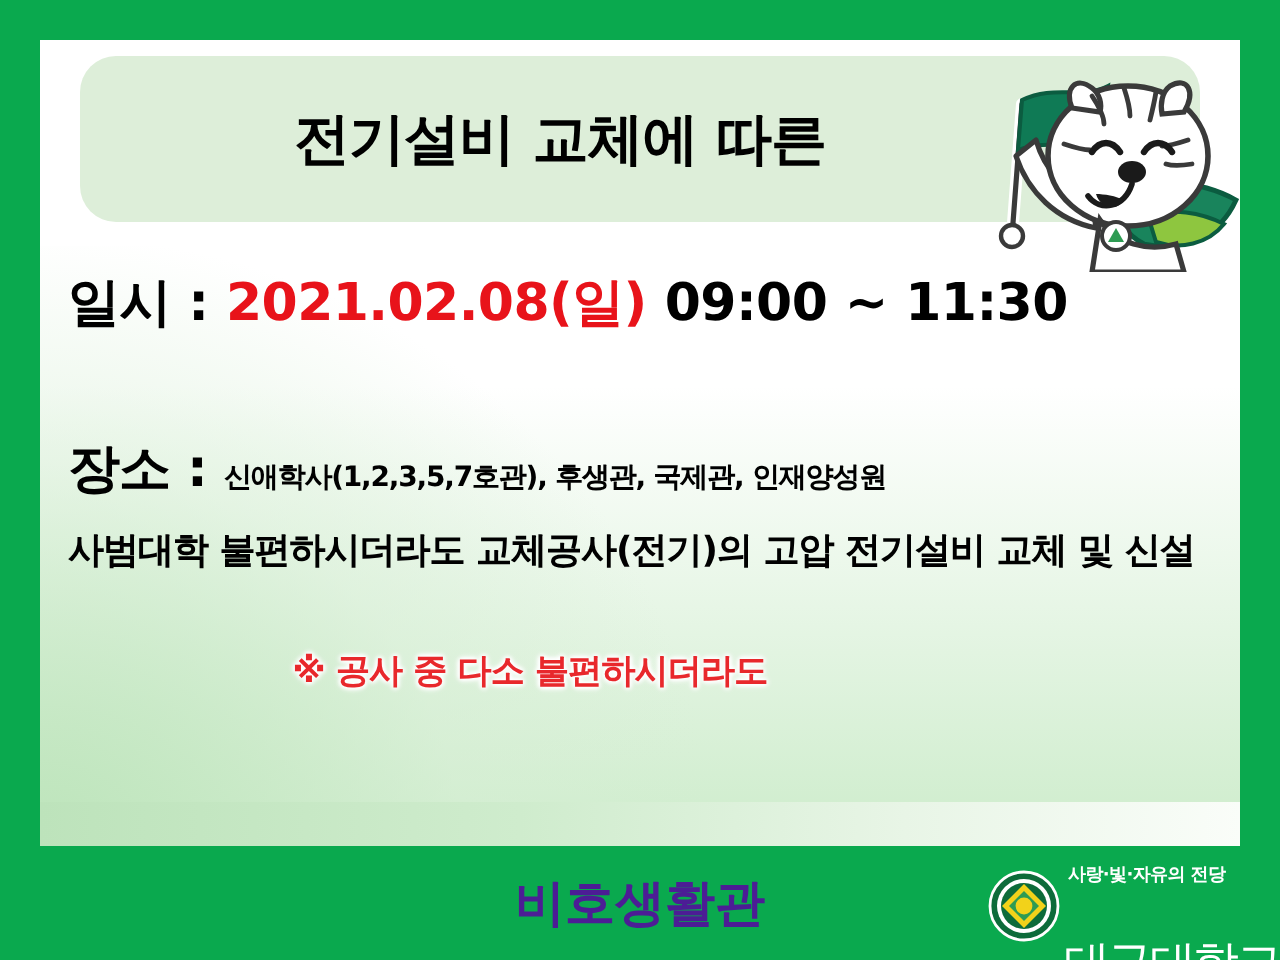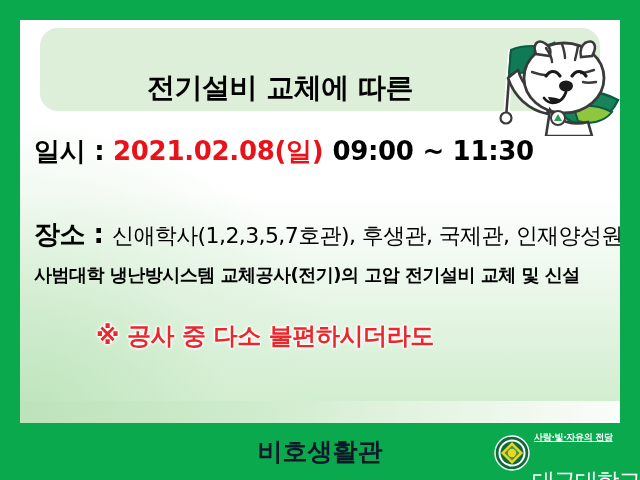--- a/index.html
+++ b/index.html
@@ -68,21 +68,21 @@
     left: 20px;
     top: 8px;
     width: 560px;
     height: 83px;
     background: #ddeed9;
     border-radius: 18px;
   }
   #title-text {
     position: absolute;
     left: 20px;
-    top: 26px;
+    top: 8px;
     width: 480px;
     height: 83px;
     display: flex;
     align-items: center;
     justify-content: center;
     font-size: 28px;
     font-weight: bold;
     color: #000000;
     letter-spacing: -0.5px;
     white-space: nowrap;
@@ -126,22 +126,22 @@
     top: 197px;
     white-space: nowrap;
     color: #000000;
   }
   #line-place .label {
     font-size: 26px;
     font-weight: bold;
     letter-spacing: -0.5px;
   }
   #line-place .value {
-    font-size: 22px;
-    font-weight: normal;
+    font-size: 14px;
+    font-weight: bold;
     letter-spacing: -0.6px;
   }
 
   #line-detail {
     position: absolute;
     left: 14px;
     top: 243px;
     font-size: 18px;
     font-weight: bold;
     color: #000000;
@@ -150,21 +150,21 @@
   }
 
   
   #notice {
     position: absolute;
     left: 0;
     top: 300px;
     width: 490px;
     text-align: center;
     color: #e8282c;
-    font-size: 24px;
+    font-size: 17px;
     font-weight: bold;
     line-height: 33px;
     letter-spacing: -0.4px;
     text-shadow:
        1px  0   2px #ffffff,
       -1px  0   2px #ffffff,
        0    1px 2px #ffffff,
        0   -1px 2px #ffffff,
        0    0   4px #ffffff;
   }
@@ -183,21 +183,21 @@
     position: absolute;
     left: 0;
     top: 0;
     width: 640px;
     height: 57px;
     display: flex;
     align-items: center;
     justify-content: center;
     font-size: 25px;
     font-weight: bold;
-    color: #0f172a;
+    color: #4c1d95;
     letter-spacing: 0px;
   }
   #uni-logo {
     position: absolute;
     right: 6px;
     top: 6px;
     width: 142px;
     height: 46px;
   }
   #uni-logo .emblem {
@@ -209,21 +209,20 @@
   }
   #uni-logo .tagline {
     position: absolute;
     left: 42px;
     top: 2px;
     font-size: 9px;
     font-weight: bold;
     color: #ffffff;
     letter-spacing: -0.3px;
     white-space: nowrap;
-    text-decoration: underline;
   }
   #uni-logo .uniname {
     position: absolute;
     left: 40px;
     top: 13px;
     font-size: 23px;
     font-weight: normal;
     color: #ffffff;
     letter-spacing: -1.5px;
     white-space: nowrap;
@@ -285,21 +284,21 @@
 
         <circle cx="70" cy="92" r="7" fill="#ffffff" stroke="#3a3a3a" stroke-width="2"></circle>
         <path d="M70 88 L74 95 L66 95 Z" fill="#2e9b53"></path>
       </svg>
     </div>
 
     <div id="line-datetime"><span>일시 : </span><span class="red">2021.02.08(일)</span><span class="gap"></span><span>09:00  ~  11:30</span></div>
 
     <div id="line-place"><span class="label">장소 : </span><span class="value">신애학사(1,2,3,5,7호관), 후생관, 국제관, 인재양성원</span></div>
 
-    <div id="line-detail">사범대학 냉난방시스템 교체공사(전기)의 고압 전기설비 교체 및 신설</div>
+    <div id="line-detail">사범대학 불편하시더라도 교체공사(전기)의 고압 전기설비 교체 및 신설</div>
 
     <div id="notice">
       <span class="notice-line">※ 공사 중 다소 불편하시더라도</span>
     </div>
 
   </div>
 
   <div id="footer">
     <div id="footer-title">비호생활관</div>
 

